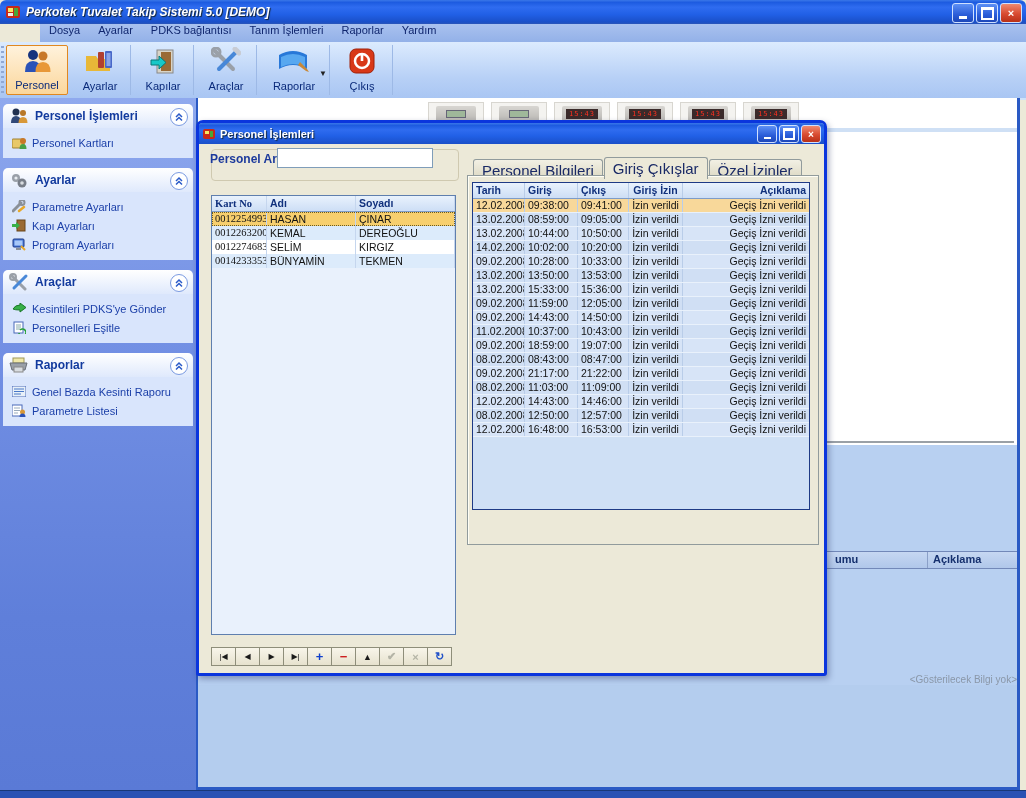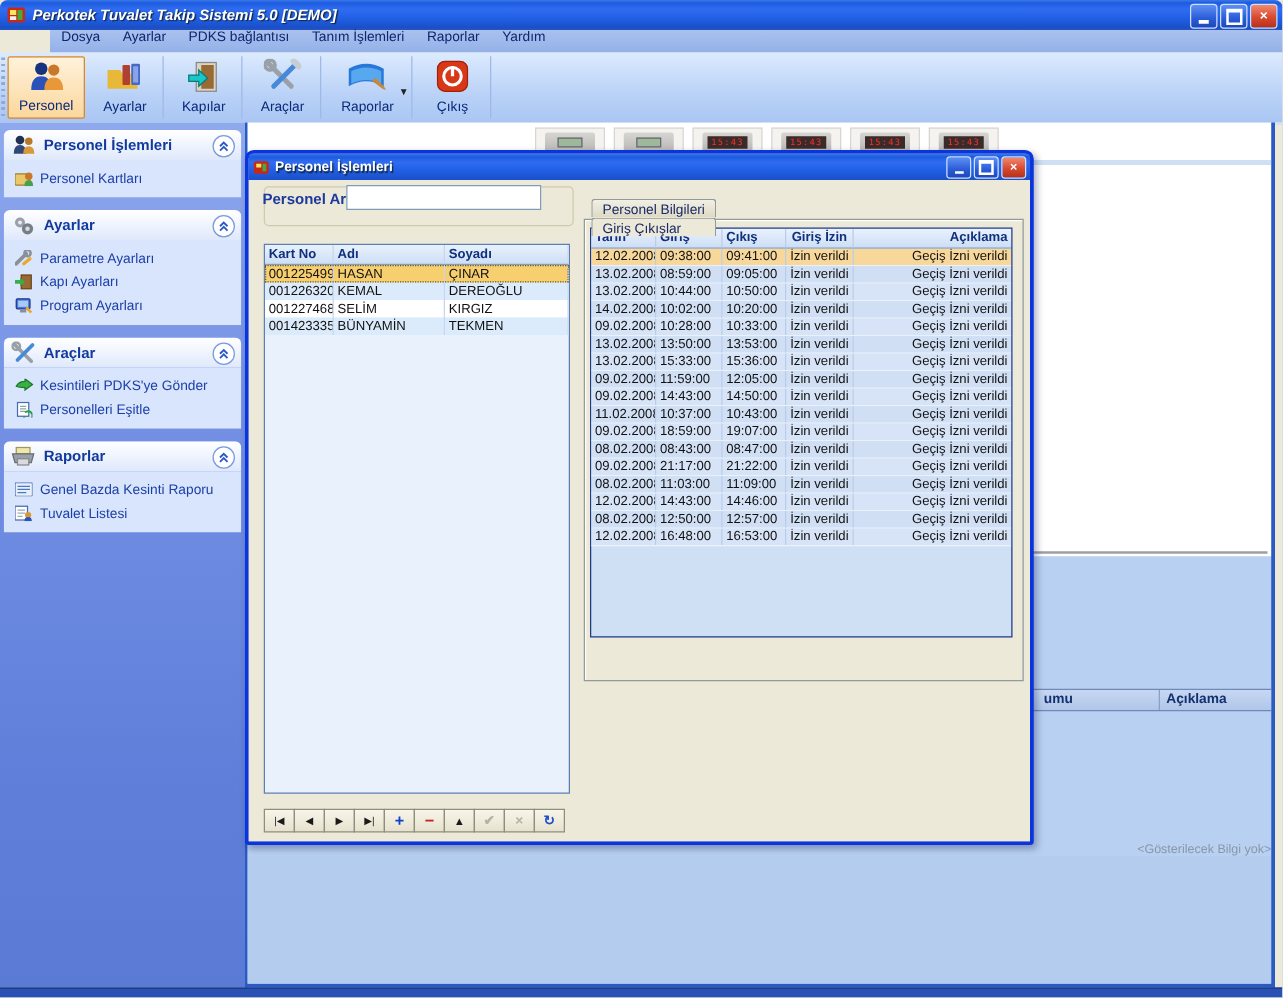--- a/index.html
+++ b/index.html
@@ -86,23 +86,23 @@
   .trow .c{box-sizing:border-box;padding:0 3px;overflow:hidden;white-space:nowrap;flex:0 0 auto;}
   .thead{height:15px;line-height:15px;background:linear-gradient(180deg,#e9f2fd,#cddef5);font-weight:bold;color:#10307c;
     border-bottom:1px solid #7e9cc8;}
   .thead .c{border-right:1px solid #a8bedd;}
 
   .personnel{left:12px;top:51px;width:245px;height:440px;border:1px solid #5f7fae;background:#e9f1fc;}
   .personnel .trow:not(.thead){background:#ffffff;}
   .personnel .trow.alt{background:#dcebfb;}
   .personnel .trow.sel{background:#f7cf6e;outline:1px dotted #6a5a20;outline-offset:-1px;}
   .personnel .c{border-right:1px solid #c5d6ee;}
-  .personnel .c0{width:55px;} .personnel .c1{width:89px;} .personnel .c2{width:99px;}
-
-  .tabs{position:absolute;left:274px;top:13px;height:19px;display:flex;font-size:11px;color:#1a2a66;flex-direction:column;}
+  .personnel .c0{width:55px;font-family:Liberation Serif, serif;} .personnel .c1{width:89px;} .personnel .c2{width:99px;}
+
+  .tabs{position:absolute;left:274px;top:13px;height:19px;display:flex;font-size:15px;color:#1a2a66;}
   .tab{padding:2px 8px 0 8px;border:1px solid #919b9c;border-bottom:none;border-radius:3px 3px 0 0;
     background:linear-gradient(180deg,#f2f0e4,#ddd9c4);margin-right:1px;height:16px;margin-top:2px;}
   .tab.active{background:#ece9d8;height:19px;margin-top:0;position:relative;z-index:2;font-weight:normal;}
 
   .tabpanel{position:absolute;left:268px;top:31px;width:350px;height:368px;background:#ece9d8;
     border:1px solid #919b9c;box-shadow:inset 1px 1px 0 #fffef5;}
   .entries{left:273px;top:38px;width:338px;height:328px;border:1px solid #1e3a85;background:#cfe0f5;}
   .entries .trow:not(.thead){background:#d7e4f7;border-bottom:1px solid #e9f1fb;height:13px;line-height:13px;}
   .entries .trow.alt{background:#d0dff4;}
   .entries .trow.sel{background:#f8d89a;}
@@ -378,21 +378,21 @@
         </div>
         <div class="pitem">
           <span class="iicon">
             <svg width="14" height="13">
                 <rect x="0" y="1" width="10" height="11" fill="#fff" stroke="#4868b8"></rect>
                 <path d="M2 4 h6 M2 6.5 h6 M2 9 h4" stroke="#9ab"></path>
                 <circle cx="10.5" cy="8" r="2.5" fill="#d89838"></circle>
                 <path d="M7.5 13 q0 -3.5 3 -3.5 q3 0 3 3.5 z" fill="#2a52b8"></path>
               </svg>
           </span>
-          <span>Tuvalet Listesi</span>
+          <span>Parametre Listesi</span>
         </div>
       </div>
     </div>
   </div>
 
   <div class="abs bgwindow">
     <div class="bg-white"></div>
     <div class="thumbs">
       <div class="thumb">
           <div class="dev">

